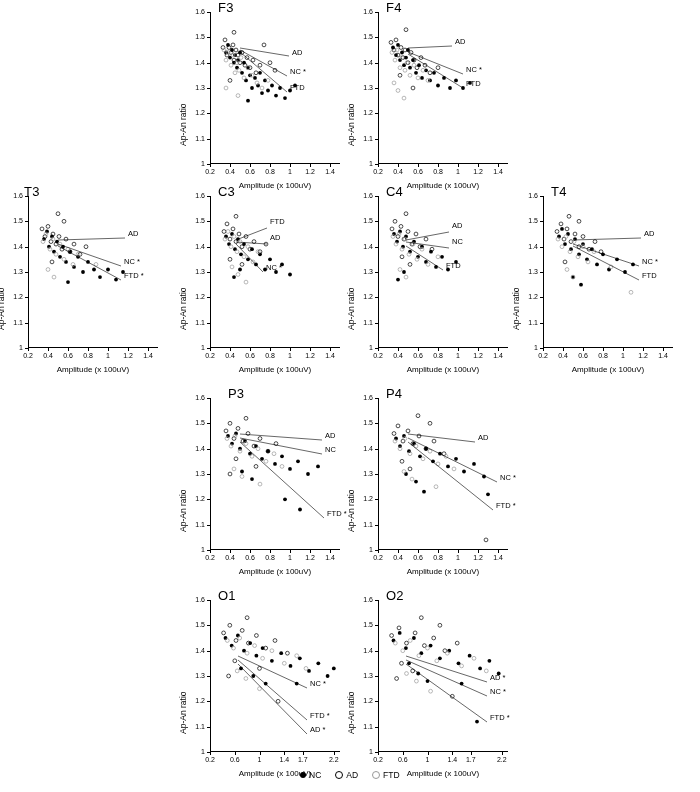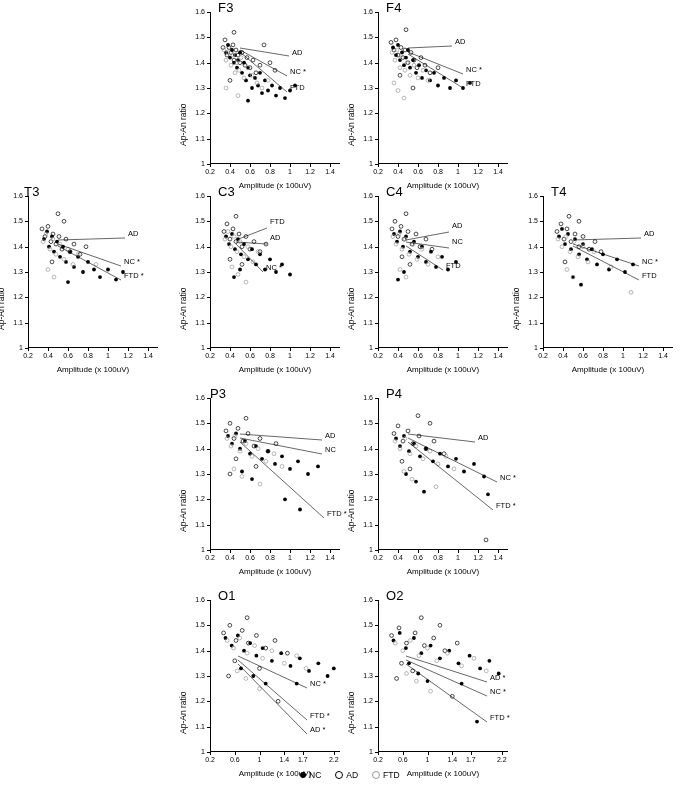--- a/index.html
+++ b/index.html
@@ -630,21 +630,21 @@
         <circle cx="611.0" cy="266.9" r="1.9" fill="none" stroke="#9a9a9a" stroke-width="0.7"></circle>
         <line x1="573" y1="240" x2="641" y2="238" stroke="#000" stroke-width="0.6"></line>
         <line x1="573" y1="244" x2="639" y2="266" stroke="#000" stroke-width="0.6"></line>
         <line x1="573" y1="246" x2="639" y2="280" stroke="#000" stroke-width="0.6"></line>
       </svg>
       <div class="anno" style="left: 644px; top: 229px;">AD</div>
       <div class="anno" style="left: 642px; top: 257px;">NC *</div>
       <div class="anno" style="left: 642px; top: 271px;">FTD</div>
     </div>
     <div class="panel" style="left: 0px; top: 0px; width: 700px; height: 792px;">
-      <div class="panel-title" style="left: 210px; top: 386px;">P3</div>
+      <div class="panel-title" style="left: 228px; top: 386px;">P3</div>
       <div class="plotbox" style="left: 210px; top: 398px; width: 130px; height: 152px;"></div>
       <div class="ylabel" style="left: 178px; top: 532px;">Ap-An ratio</div>
       <div class="xlabel" style="left: 210px; top: 567px; width: 130px;">Amplitude  (x 100uV)</div>
       <div class="tickmark-x" style="left: 210px; top: 550px;"></div>
       <div class="tick-x" style="left: 210px; top: 554px;">0.2</div>
       <div class="tickmark-x" style="left: 230px; top: 550px;"></div>
       <div class="tick-x" style="left: 230px; top: 554px;">0.4</div>
       <div class="tickmark-x" style="left: 250px; top: 550px;"></div>
       <div class="tick-x" style="left: 250px; top: 554px;">0.6</div>
       <div class="tickmark-x" style="left: 270px; top: 550px;"></div>

